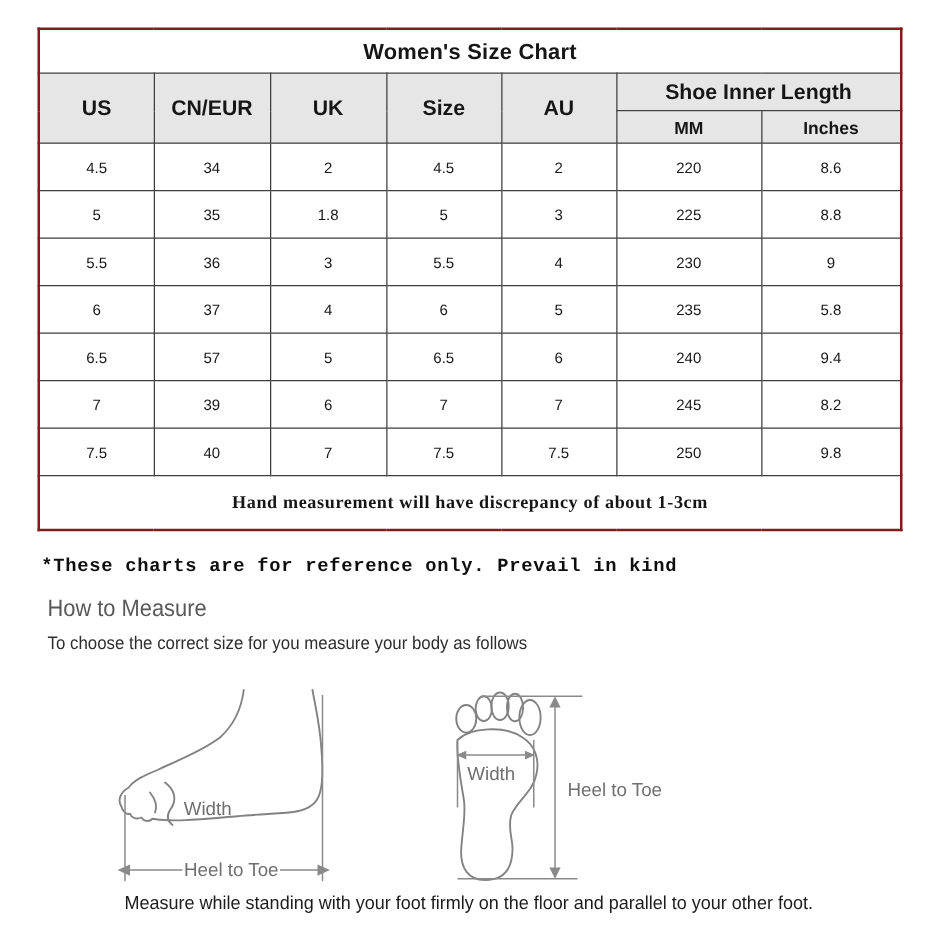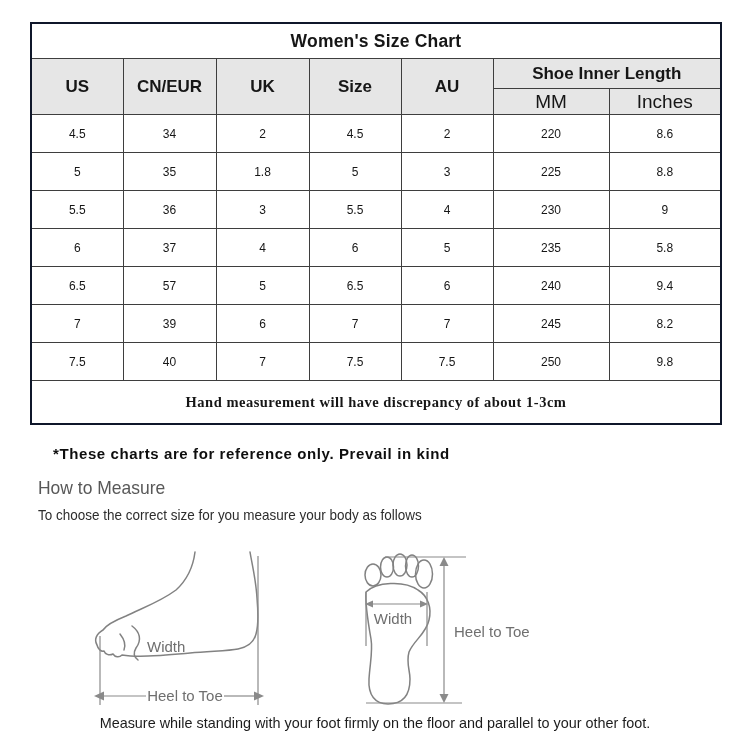--- a/index.html
+++ b/index.html
@@ -2,37 +2,37 @@
 <html><head>
 <meta charset="utf-8">
 <style>
   html,body{margin:0;padding:0;background:#ffffff;}
   .stage{position:relative;width:750px;height:750px;background:#fff;overflow:hidden;
          font-family:"Liberation Sans",sans-serif;color:#1a1a1a;}
 
   
   table.size-chart{position:absolute;left:30px;top:22px;width:690px;
     border-collapse:collapse;table-layout:fixed;background:#fff;
-    border:2px solid #0f172a;}
+    border:2px solid #7f1d1d;}
   table.size-chart th, table.size-chart td{
     border:1.5px solid #3e3e3e;text-align:center;vertical-align:middle;
     padding:0;color:#161616;}
   th.title-cell{height:34px;font-size:17.5px;font-weight:bold;background:#fff;letter-spacing:.2px;}
   tr.hrow1{height:30px;}
   tr.hrow2{height:26px;}
   th.main-h{background:#e6e6e6;font-size:17px;font-weight:bold;}
-  th.sub-h{background:#e6e6e6;font-size:19px;font-weight:normal;color:#2a2a2a;}
+  th.sub-h{background:#e6e6e6;font-size:14px;font-weight:bold;color:#2a2a2a;}
   tbody td{height:37px;font-size:12px;font-weight:normal;}
   td.note-cell{height:42px;font-family:Liberation Serif, serif;
     font-weight:bold;font-size:14.5px;letter-spacing:.5px;color:#101010;}
 
   
   .ref-note{position:absolute;left:33px;top:445px;
-    font-family:Liberation Sans, sans-serif;
-    font-weight:bold;font-size:15px;letter-spacing:.6px;color:#0e0e0e;white-space:nowrap;margin-left:20px;}
+    font-family:Liberation Mono, monospace;
+    font-weight:bold;font-size:15px;letter-spacing:.6px;color:#0e0e0e;white-space:nowrap;}
   .htm-heading{position:absolute;left:38px;top:477px;font-size:19px;color:#585858;
     transform:scaleX(.92);transform-origin:left top;white-space:nowrap;}
   .htm-sub{position:absolute;left:38px;top:507px;font-size:14.5px;color:#2d2d2d;
     transform:scaleX(.93);transform-origin:left top;white-space:nowrap;}
   .caption{position:absolute;left:0;top:714px;width:750px;text-align:center;
     font-size:15px;color:#1c1c1c;transform:scaleX(.96);transform-origin:center top;white-space:nowrap;}
 
   
   .diagram{position:absolute;text-decoration:underline;}
   .diagram svg{display:block;}

